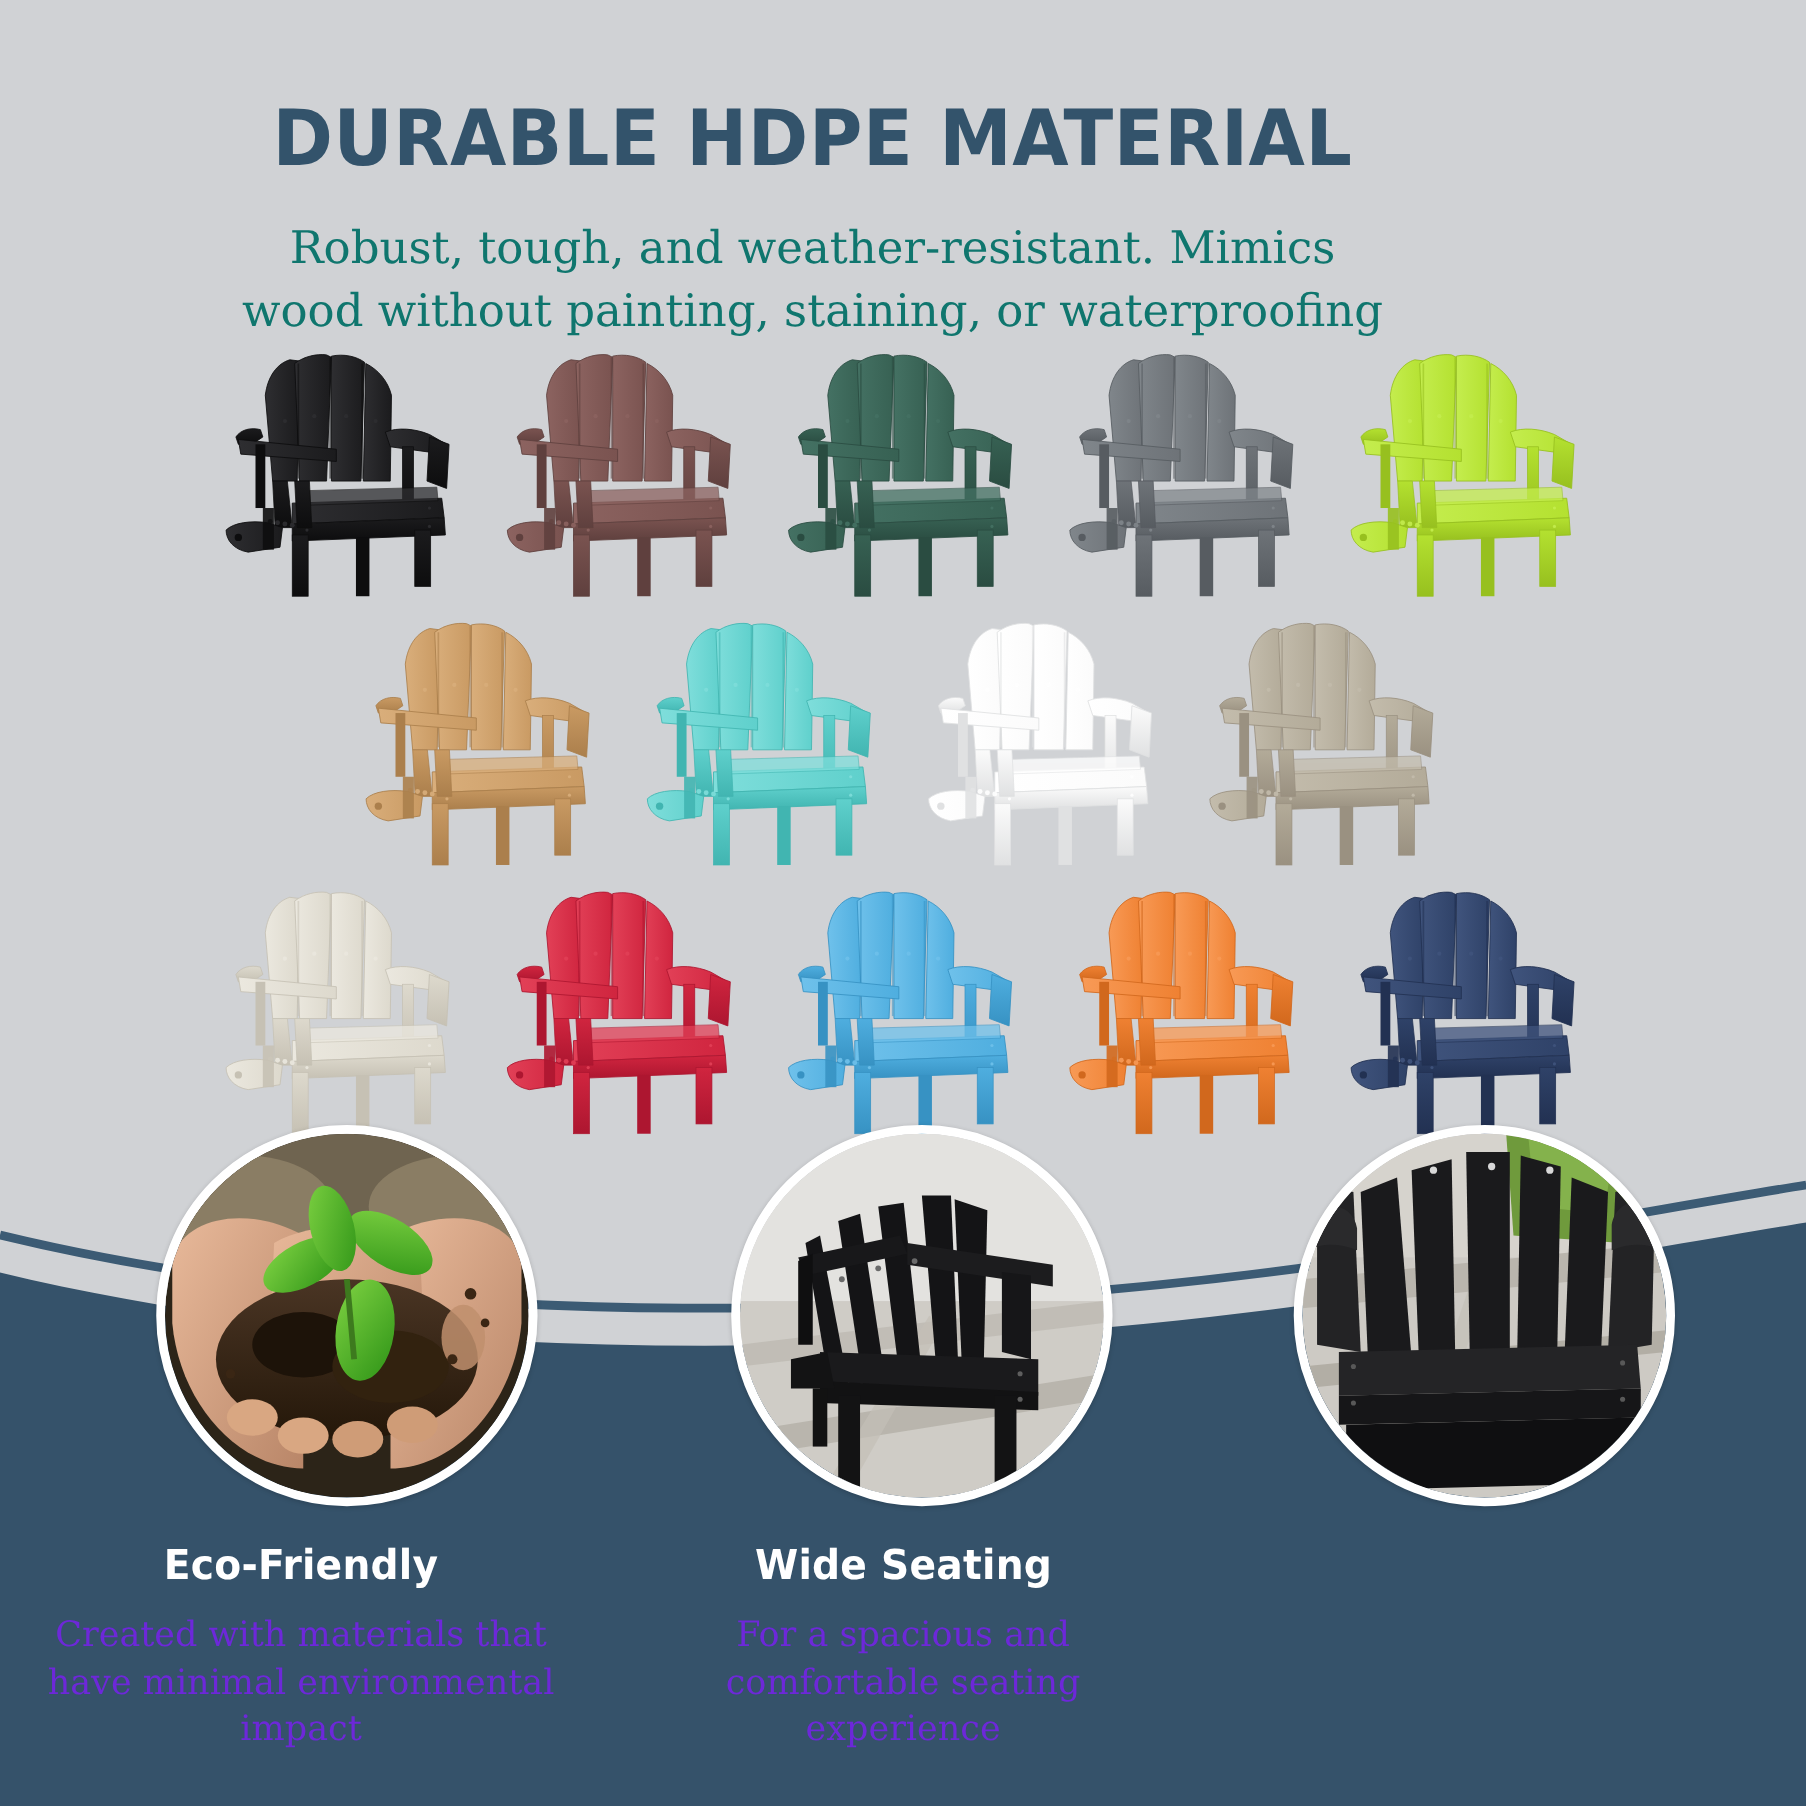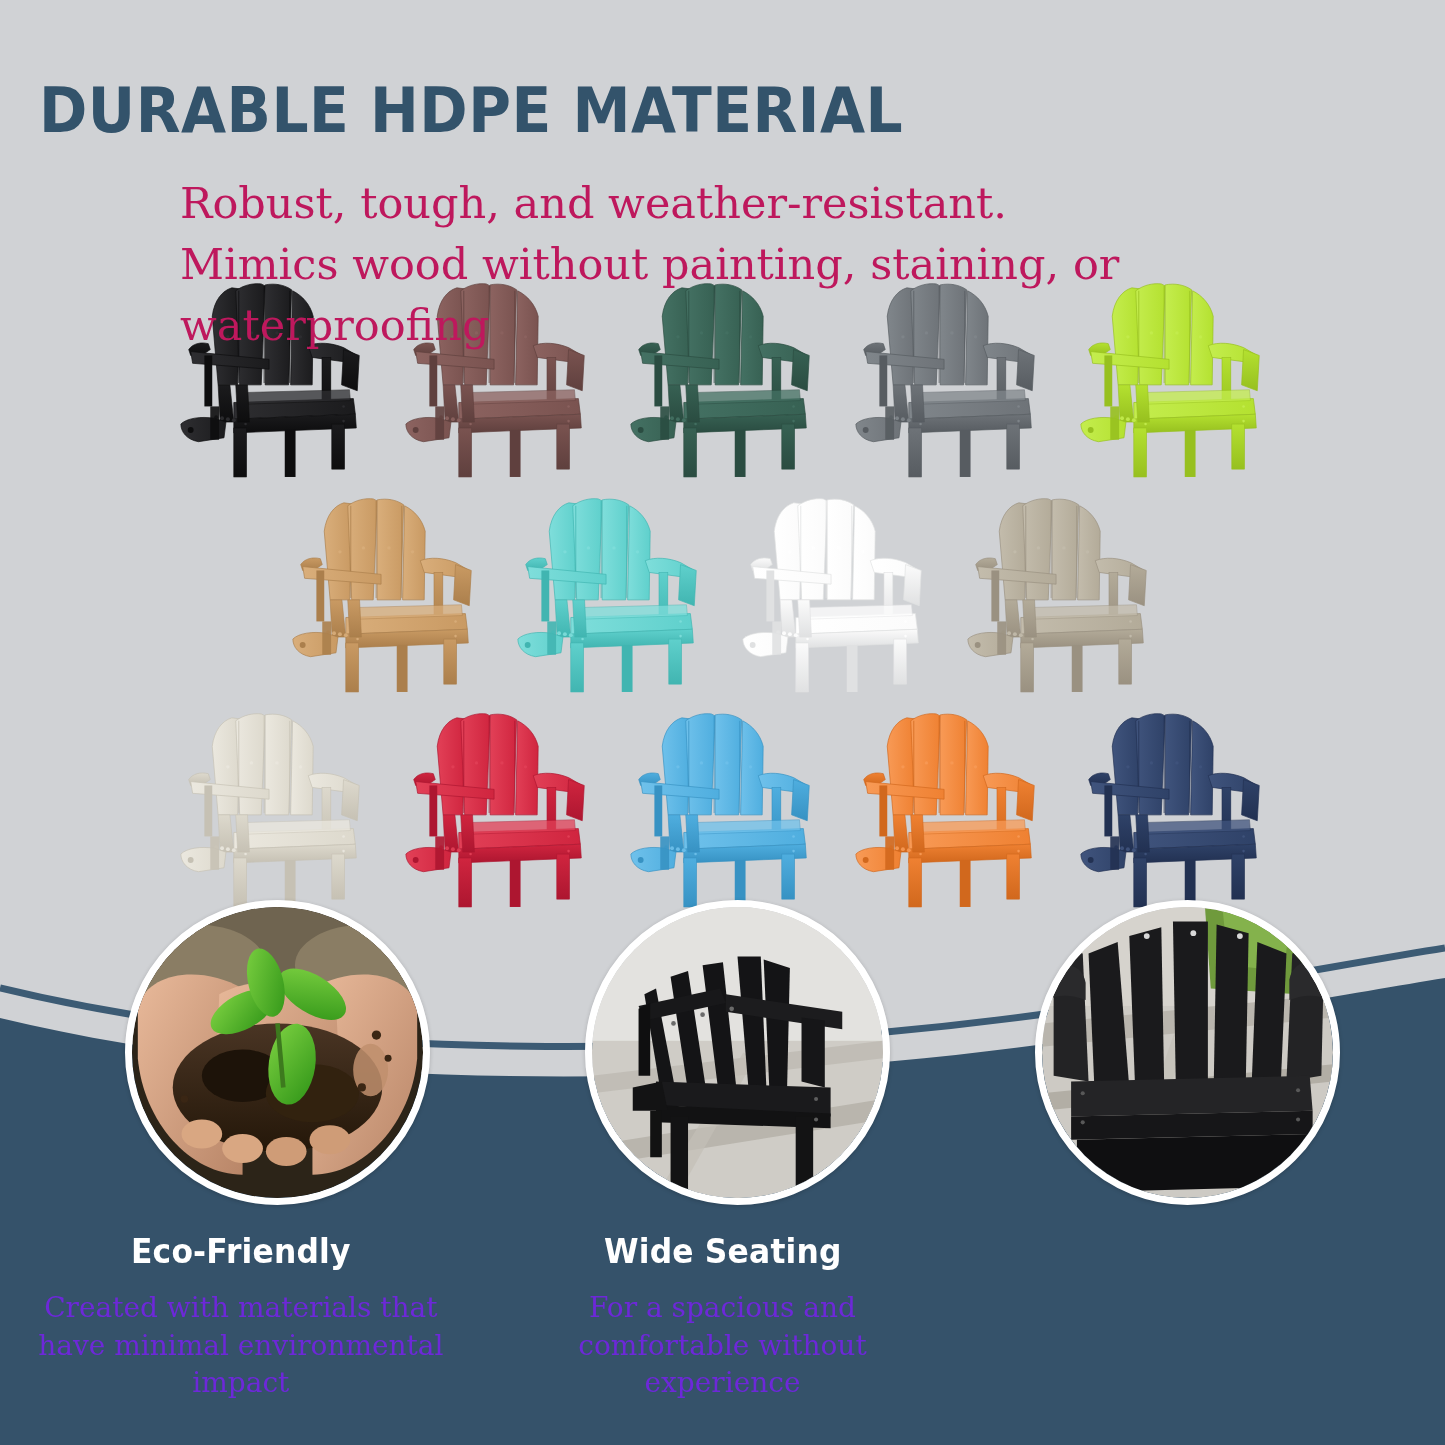--- a/index.html
+++ b/index.html
@@ -27,35 +27,36 @@
     width: 1445px; height: 505px;
     z-index: 2;
   }
   #navy-band svg { display: block; width: 1445px; height: 505px; }
 
   
   #heading-block {
     position: absolute;
     left: 0; top: 78px;
     width: 1300px;
+    text-align: center;
     z-index: 5;
   }
   #main-title {
     font-family: "DejaVu Sans", sans-serif;
     font-weight: 700;
     font-size: 62px;
     letter-spacing: 0.5px;
     color: #33536b;
     line-height: 1.05;
     transform: scaleX(0.94);
   }
   #subtitle {
     font-family: "DejaVu Serif", serif;
-    font-size: 43px;
-    color: #be185d;
+    font-size: 36px;
+    color: #0f766e;
     line-height: 1.42;
     margin-top: 30px;
     padding: 0 180px;
   }
 
   
   #chair-grid {
     position: absolute;
     left: 0; top: 270px;
     width: 1445px;
@@ -1339,15 +1340,15 @@
   </svg>
 </div>
 
 <div id="features">
   <div class="feature-col" id="col-eco">
     <div class="feature-title">Eco-Friendly</div>
     <div class="feature-desc">Created with materials that have minimal environmental impact</div>
   </div>
   <div class="feature-col" id="col-wide">
     <div class="feature-title">Wide Seating</div>
-    <div class="feature-desc">For a spacious and comfortable without experience</div>
+    <div class="feature-desc">For a spacious and comfortable seating experience</div>
   </div>
 </div>
 
 </body></html>

